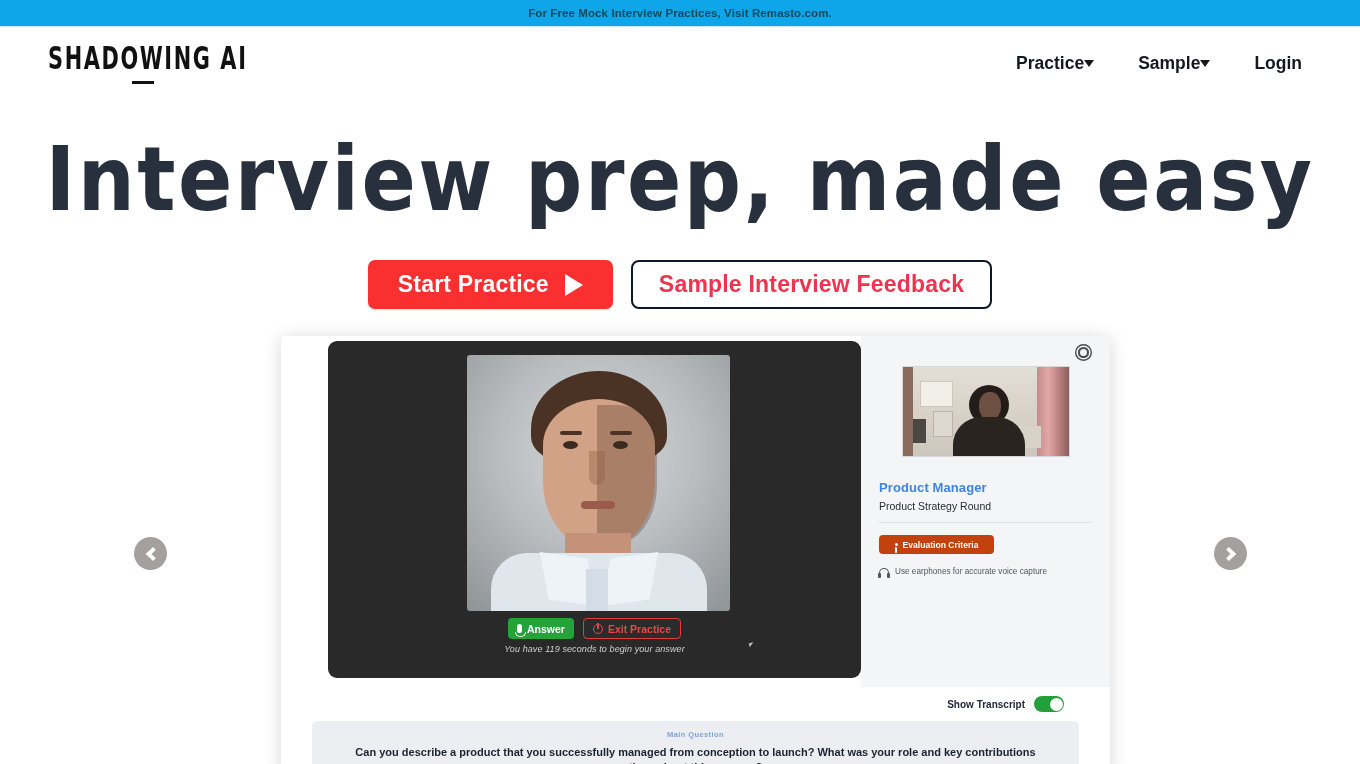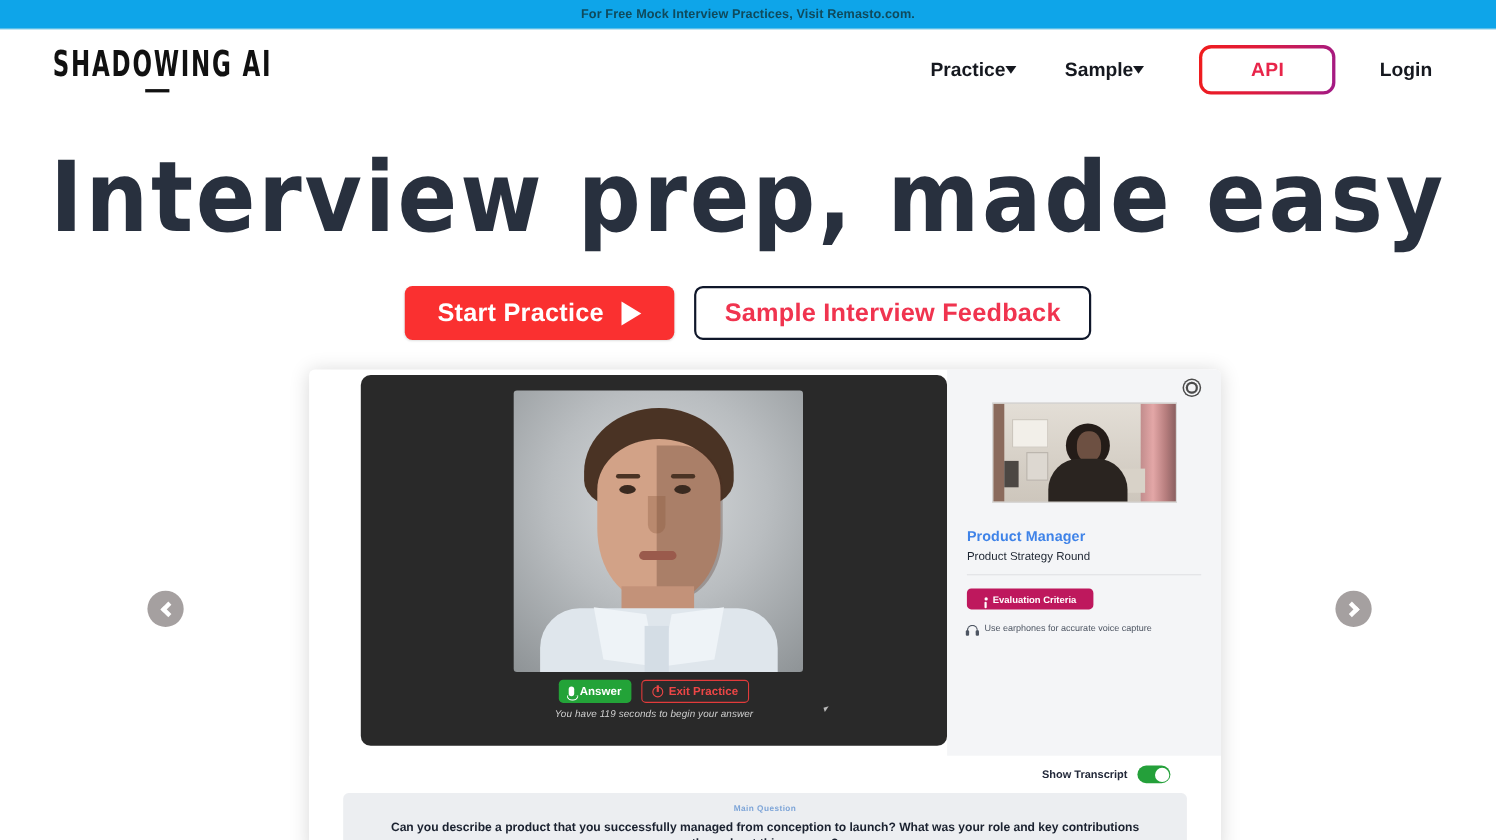--- a/index.html
+++ b/index.html
@@ -339,21 +339,21 @@
   }
   .panel-round {
     margin-top: 5px;
     font-size: 10.5px; font-weight: normal; color: #1f2733;
   }
   .panel-sep {
     margin-top: 10px; height: 1px; background: #e0e1e4;
   }
   .eval-btn {
     margin-top: 12px;
-    background: #be185d; border-radius: 4px;
+    background: #c2410c; border-radius: 4px;
     height: 19px; width: 115px;
     display: flex; align-items: center; justify-content: center; gap: 5px;
     color: #fff; font-size: 8.6px; font-weight: bold;
     cursor: pointer;
   }
   .info-ico {
     width: 3px; height: 3px; background: #fff; border-radius: 50%;
     position: relative;
   }
   .info-ico::after {
@@ -430,23 +430,20 @@
   </div>
 
   <div class="nav">
     <div class="nav-item">
       <span>Practice</span>
       <span class="caret"></span>
     </div>
     <div class="nav-item">
       <span>Sample</span>
       <span class="caret"></span>
-    </div>
-    <div class="api-btn">
-      <div class="api-inner">API</div>
     </div>
     <div class="nav-item">
       <span>Login</span>
     </div>
   </div>
 </div>
 
 <div class="hero-title">Interview prep, made easy</div>
 
 <div class="cta-row">

